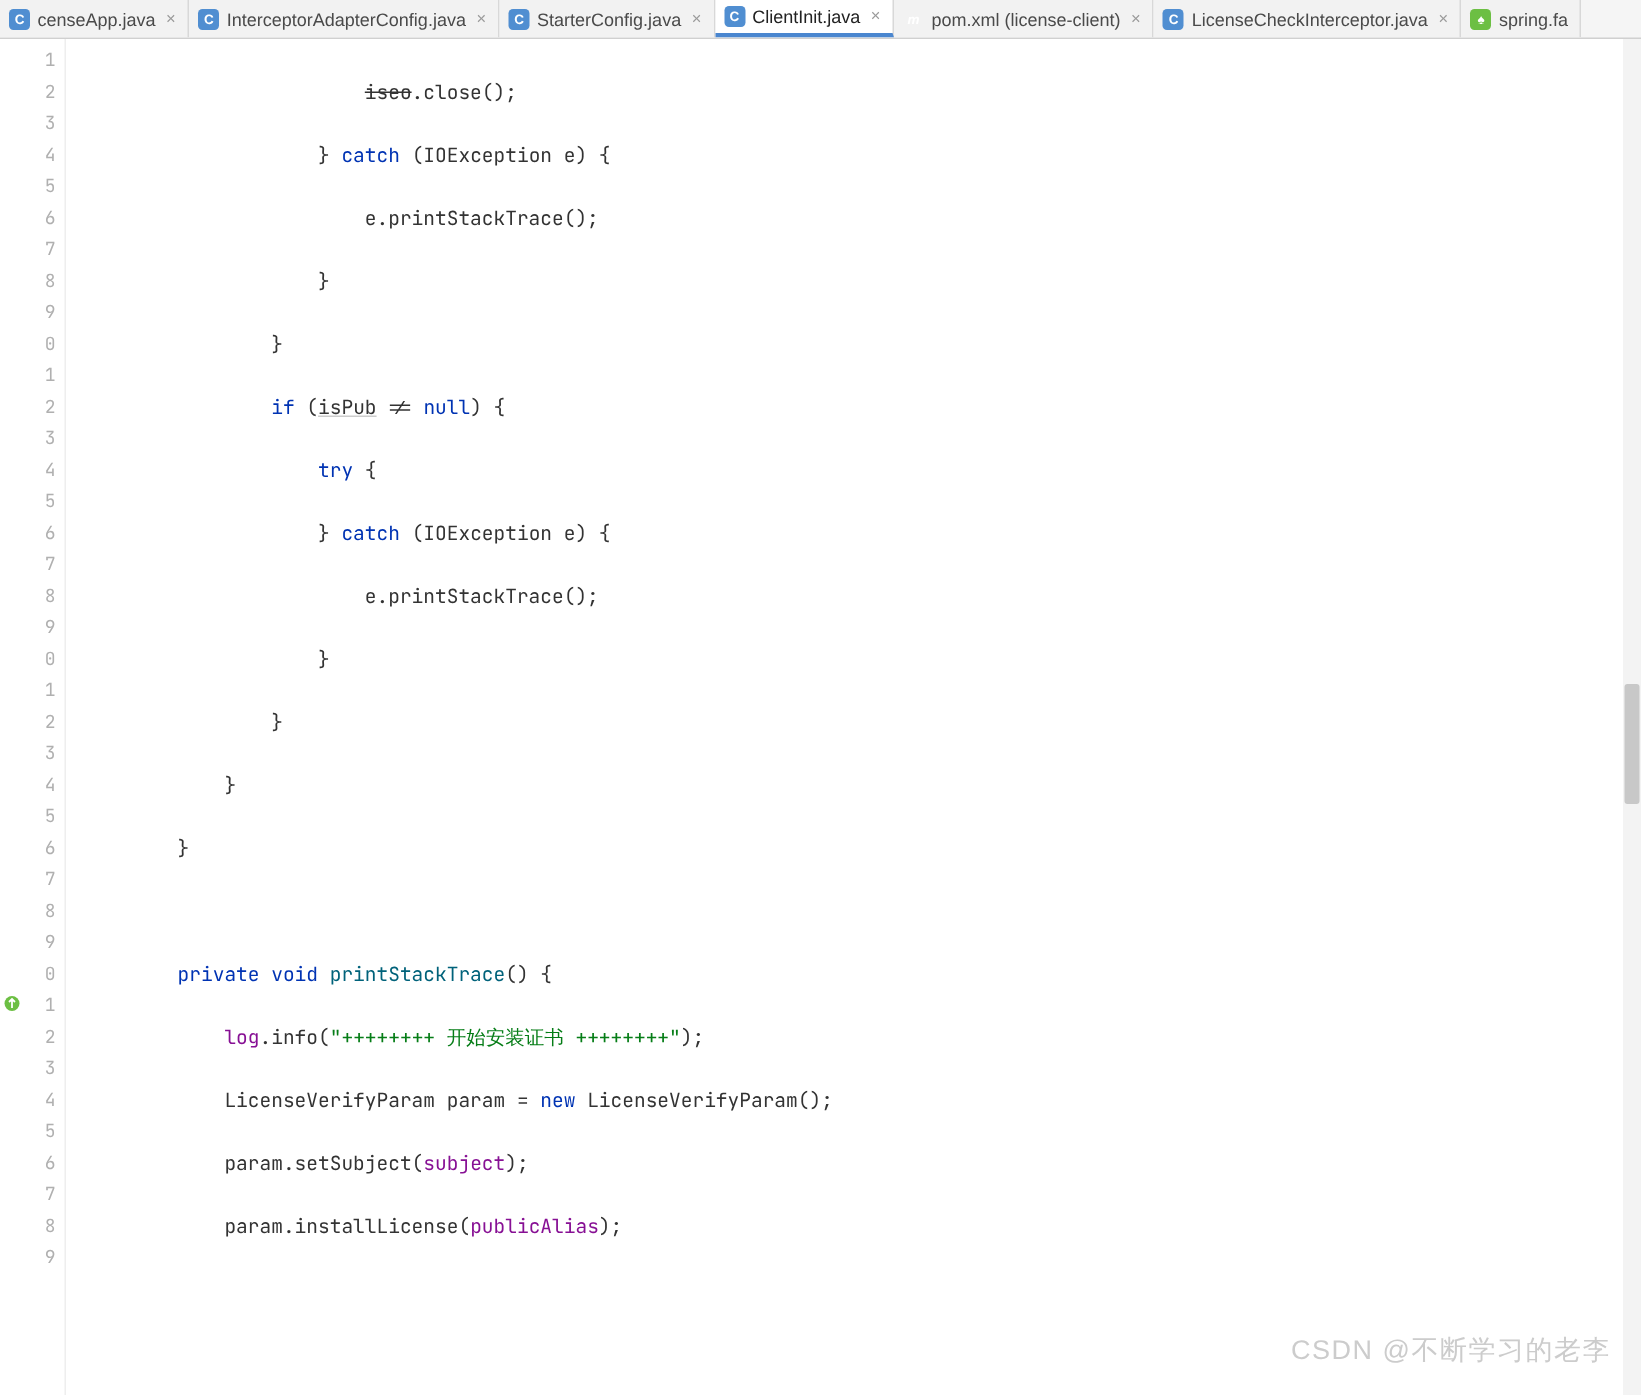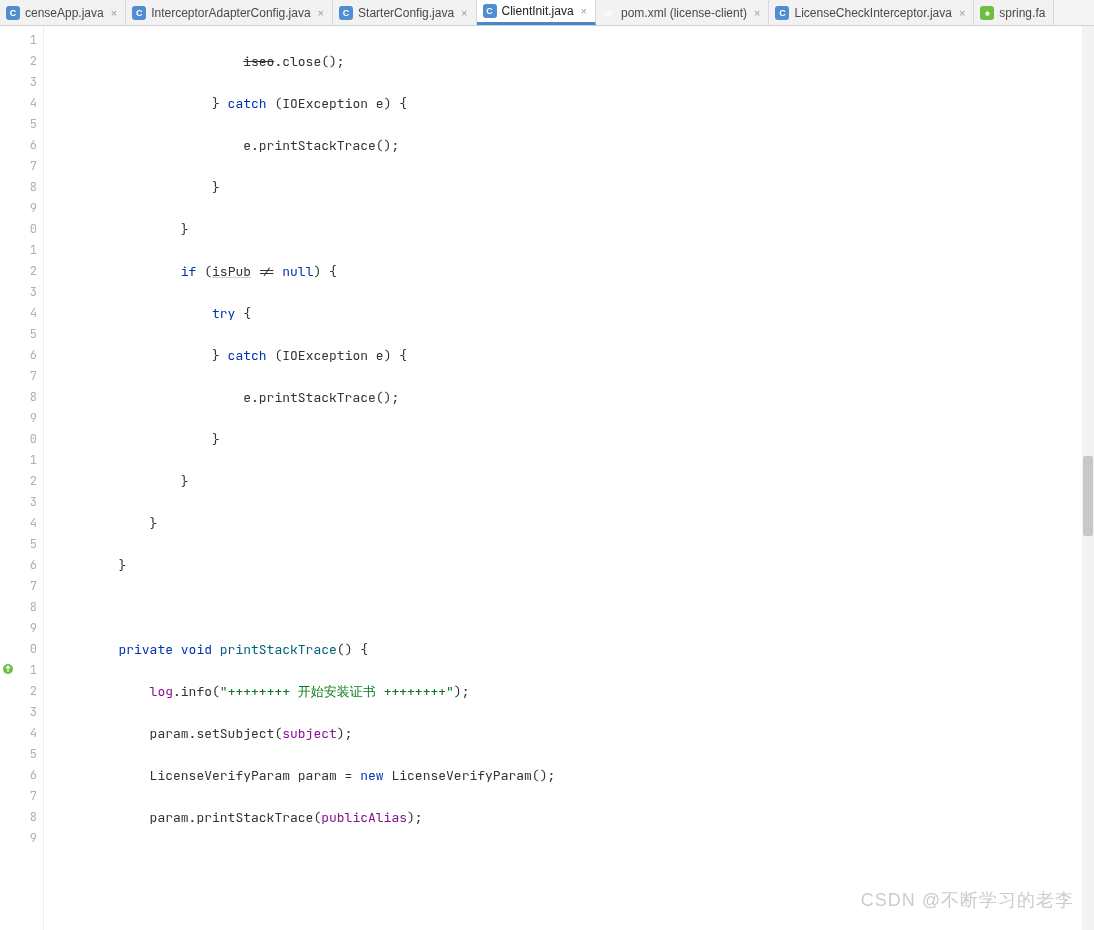--- a/index.html
+++ b/index.html
@@ -191,23 +191,23 @@
 <div class="line"><span>                    </span><span class="kw">try</span><span> {</span></div>
 <div class="line"><span>                    } </span><span class="kw">catch</span><span> (IOException e) {</span></div>
 <div class="line"><span>                        </span><span>e.printStackTrace();</span></div>
 <div class="line"><span>                    }</span></div>
 <div class="line"><span>                }</span></div>
 <div class="line"><span>            }</span></div>
 <div class="line"><span>        }</span></div>
 <div class="line"><span></span></div>
 <div class="line"><span>        </span><span class="kw">private void</span><span class="mtd"> printStackTrace</span><span>() {</span></div>
 <div class="line"><span>            </span><span class="fld">log</span><span>.info(</span><span class="str">"++++++++ 开始安装证书 ++++++++"</span><span>);</span></div>
+<div class="line"><span>            </span><span>LicenseVerifyParam param = </span><span class="kw">new</span><span> LicenseVerifyParam();</span></div>
 <div class="line"><span>            </span><span>param.setSubject(</span><span class="fld">subject</span><span>);</span></div>
-<div class="line"><span>            </span><span>LicenseVerifyParam param = </span><span class="kw">new</span><span> LicenseVerifyParam();</span></div>
-<div class="line"><span>            </span><span>param.printStackTrace(</span><span class="fld">publicAlias</span><span>);</span></div>
+<div class="line"><span>            </span><span>param.installLicense(</span><span class="fld">publicAlias</span><span>);</span></div>
 
 
 
 
 
 
 
 
 
 

